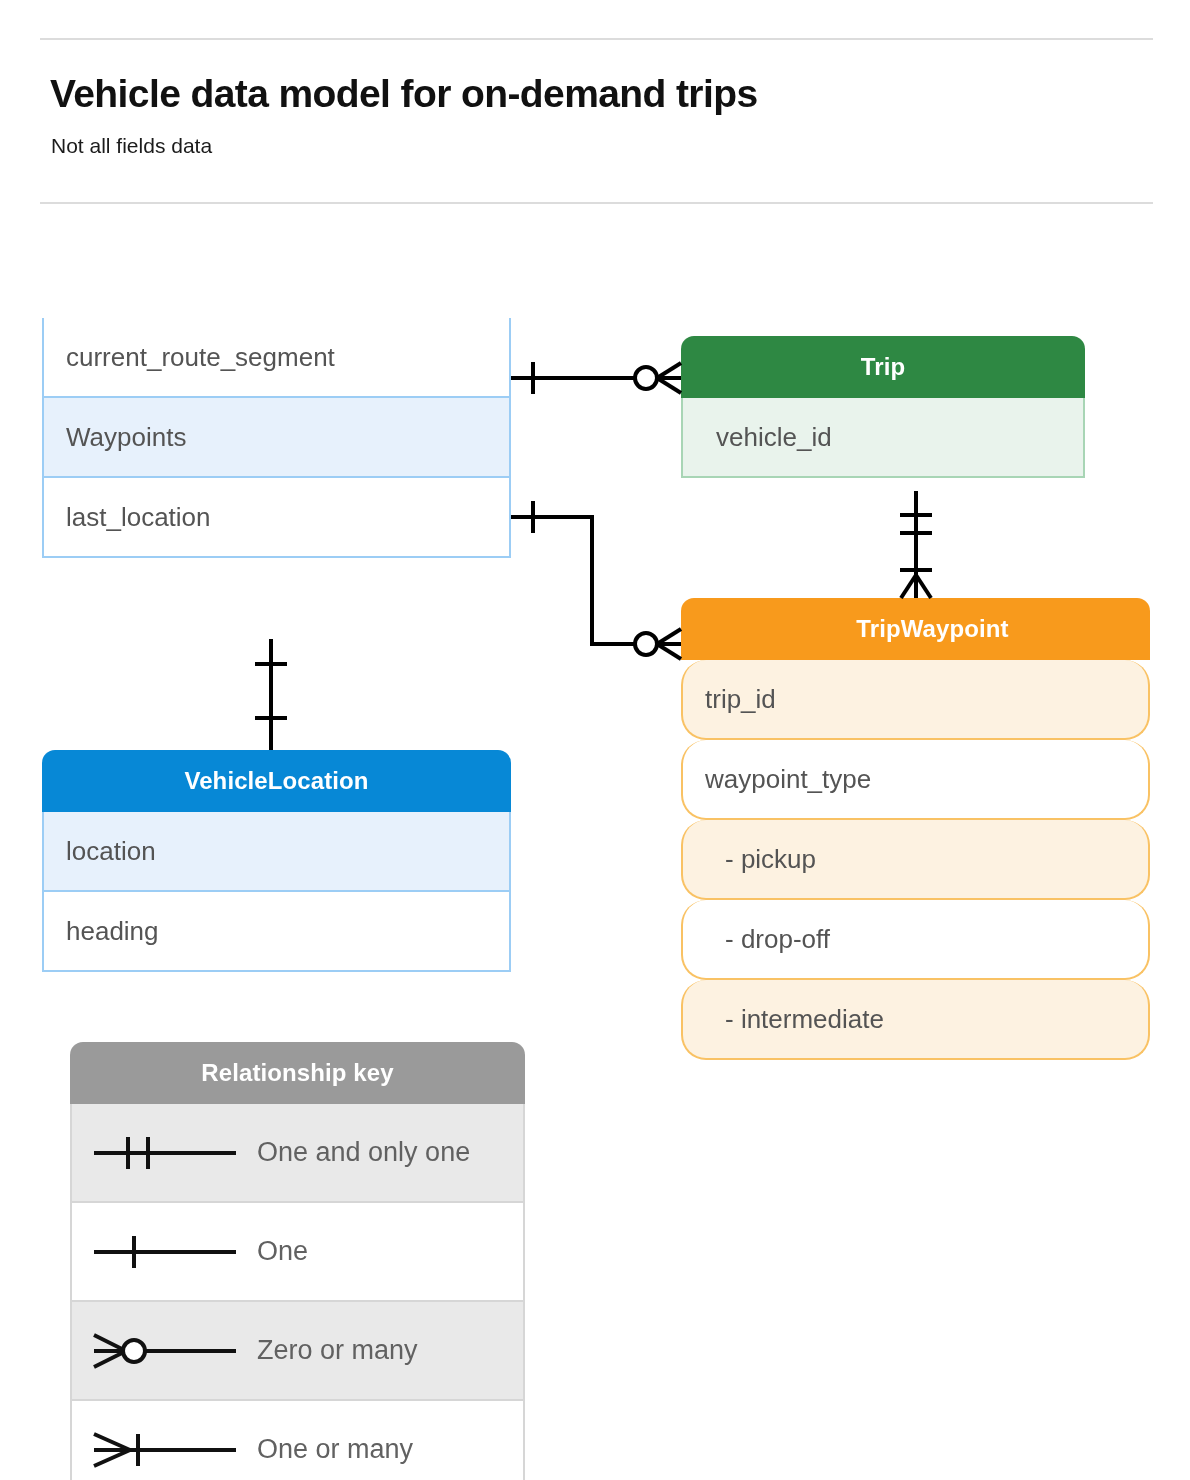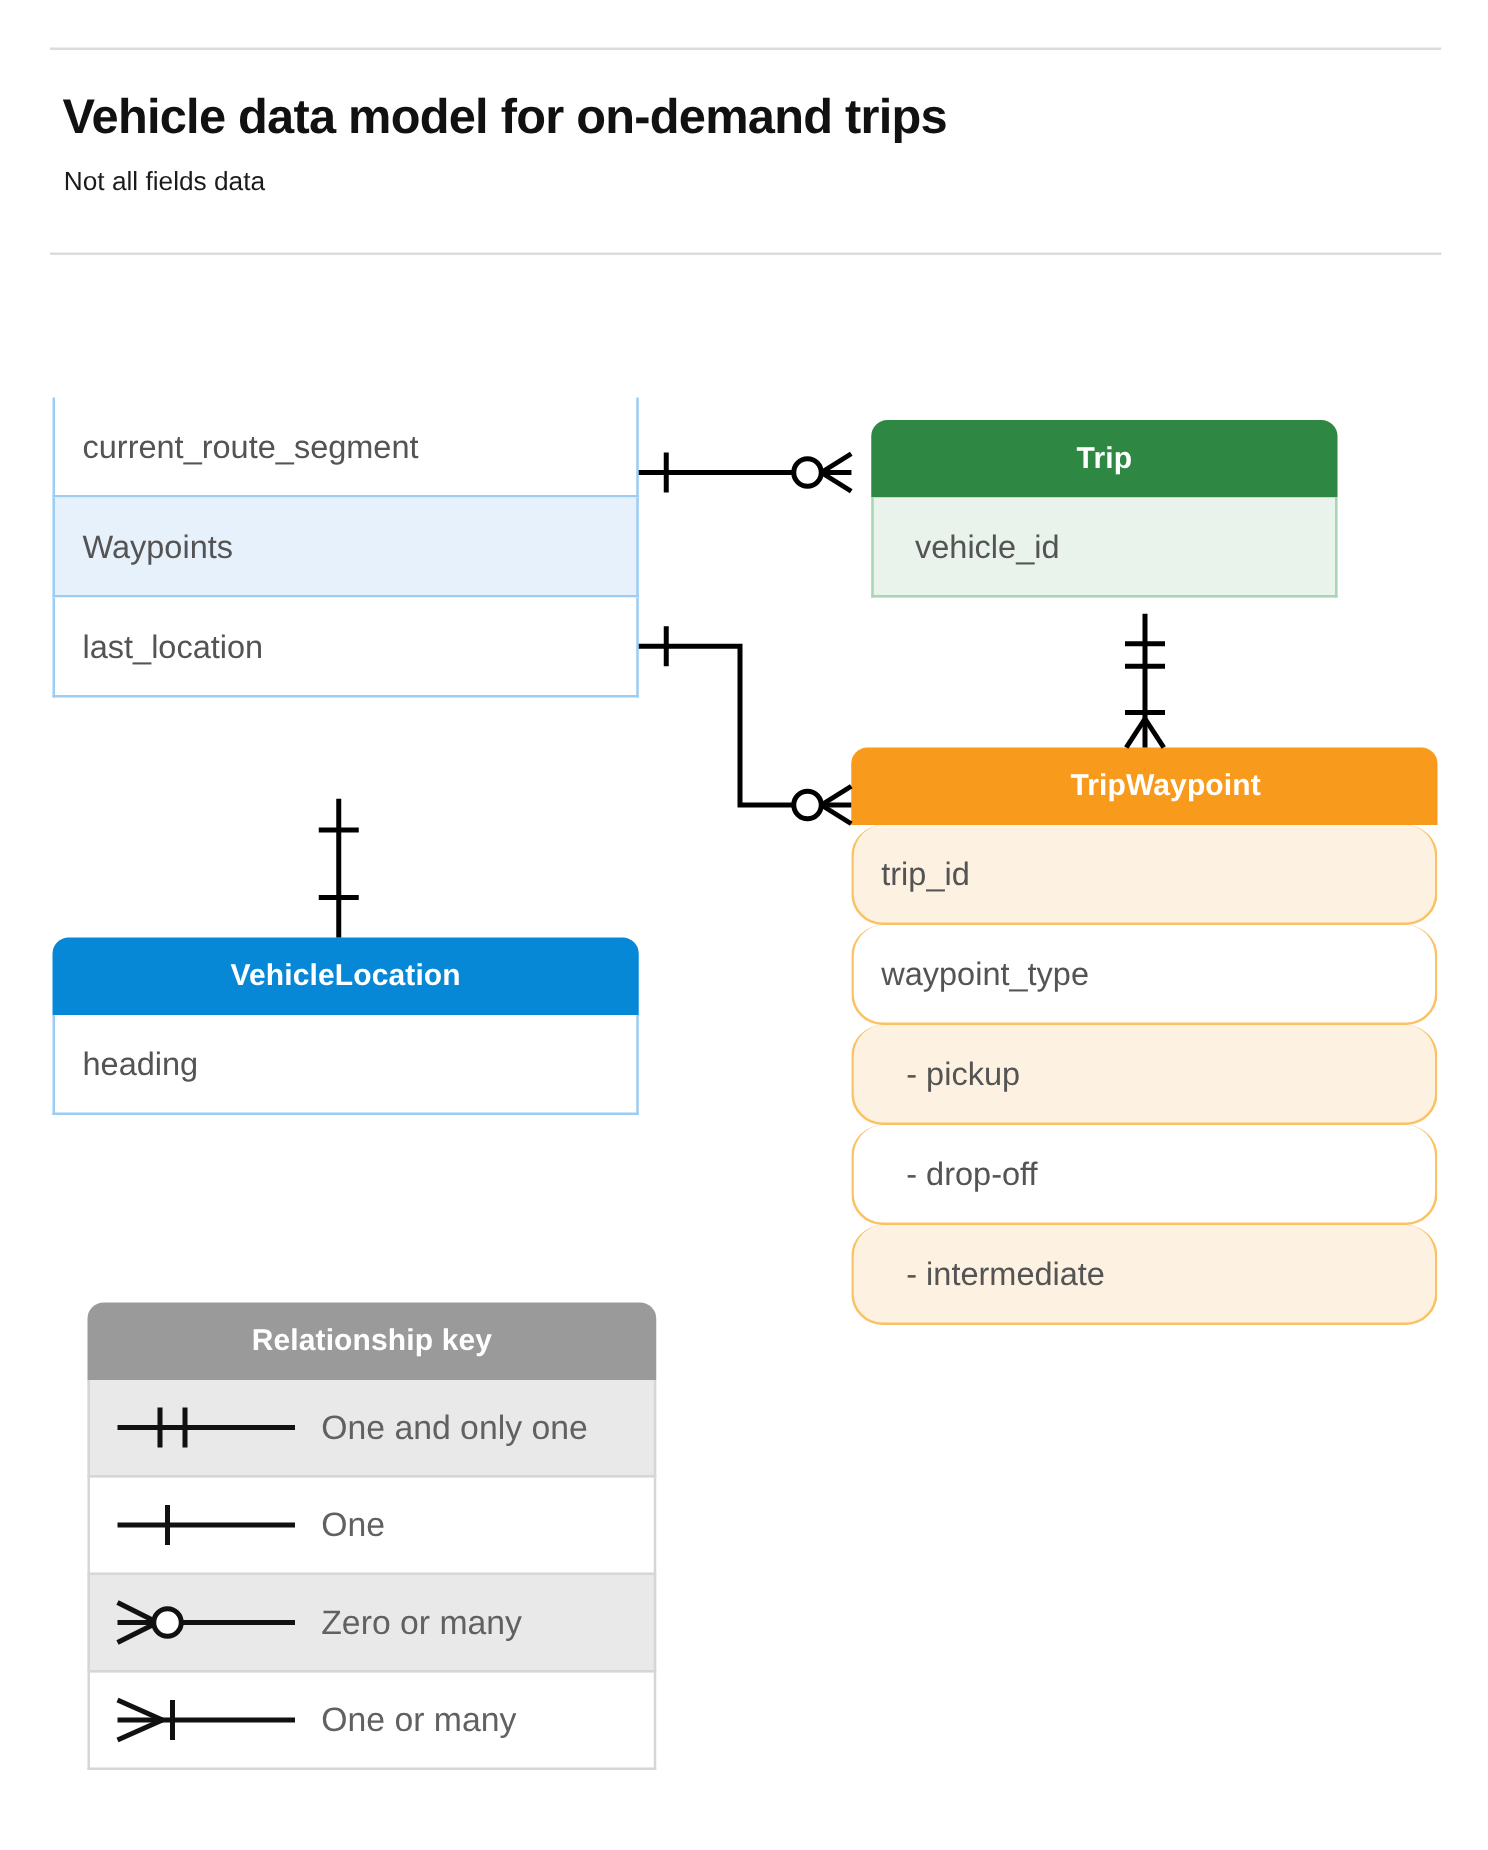--- a/index.html
+++ b/index.html
@@ -60,27 +60,27 @@
   
   .orange .entity-header { background: #f89a1c; padding-left: 34px; }
   .orange .entity-row    { border-color: #f9c264; background: #ffffff; border-radius: 25px; }
   .orange .entity-row.alt{ background: #fdf2e1; }
   
   .gray .entity-header { background: #9a9a9a; }
 
   
   #entity-vehicle          { left: 42px;  top: 318px; width: 469px; }
   #entity-vehicle-location { left: 42px;  top: 750px; width: 469px; }
-  #entity-trip             { left: 697px; top: 336px; width: 373px; text-align: center; }
+  #entity-trip             { left: 681px; top: 336px; width: 404px; text-align: center; }
   #entity-tripwaypoint     { left: 681px; top: 598px; width: 469px; }
   #legend-box              { left: 56px;  top: 1042px; width: 469px; padding-left: 14px; }
 
   
   .legend-row {
-    height: 78px;
+    height: 99px;
     display: flex; align-items: center;
     border-left: 2px solid #d6d6d6;
     border-right: 2px solid #d6d6d6;
     border-bottom: 2px solid #d6d6d6;
   }
   .legend-row.alt { background: #e9e9e9; }
   .legend-sym { width: 185px; flex: none; display:flex; align-items:center; justify-content:center; }
   .legend-label { font-size: 27px; color: #616161; }
 
   
@@ -102,20 +102,21 @@
   <div class="divider" id="divider-bottom"></div>
 
   <div class="entity blue" id="entity-vehicle">
     <div class="entity-row">current_route_segment</div>
     <div class="entity-row alt">Waypoints</div>
     <div class="entity-row">last_location</div>
   </div>
 
   <div class="entity blue" id="entity-vehicle-location">
     <div class="entity-header">VehicleLocation</div>
+    <div class="entity-row alt">location</div>
     <div class="entity-row">heading</div>
   </div>
 
   <div class="entity green" id="entity-trip">
     <div class="entity-header">Trip</div>
     <div class="entity-row alt">vehicle_id</div>
   </div>
 
   <div class="entity orange" id="entity-tripwaypoint">
     <div class="entity-header">TripWaypoint</div>

